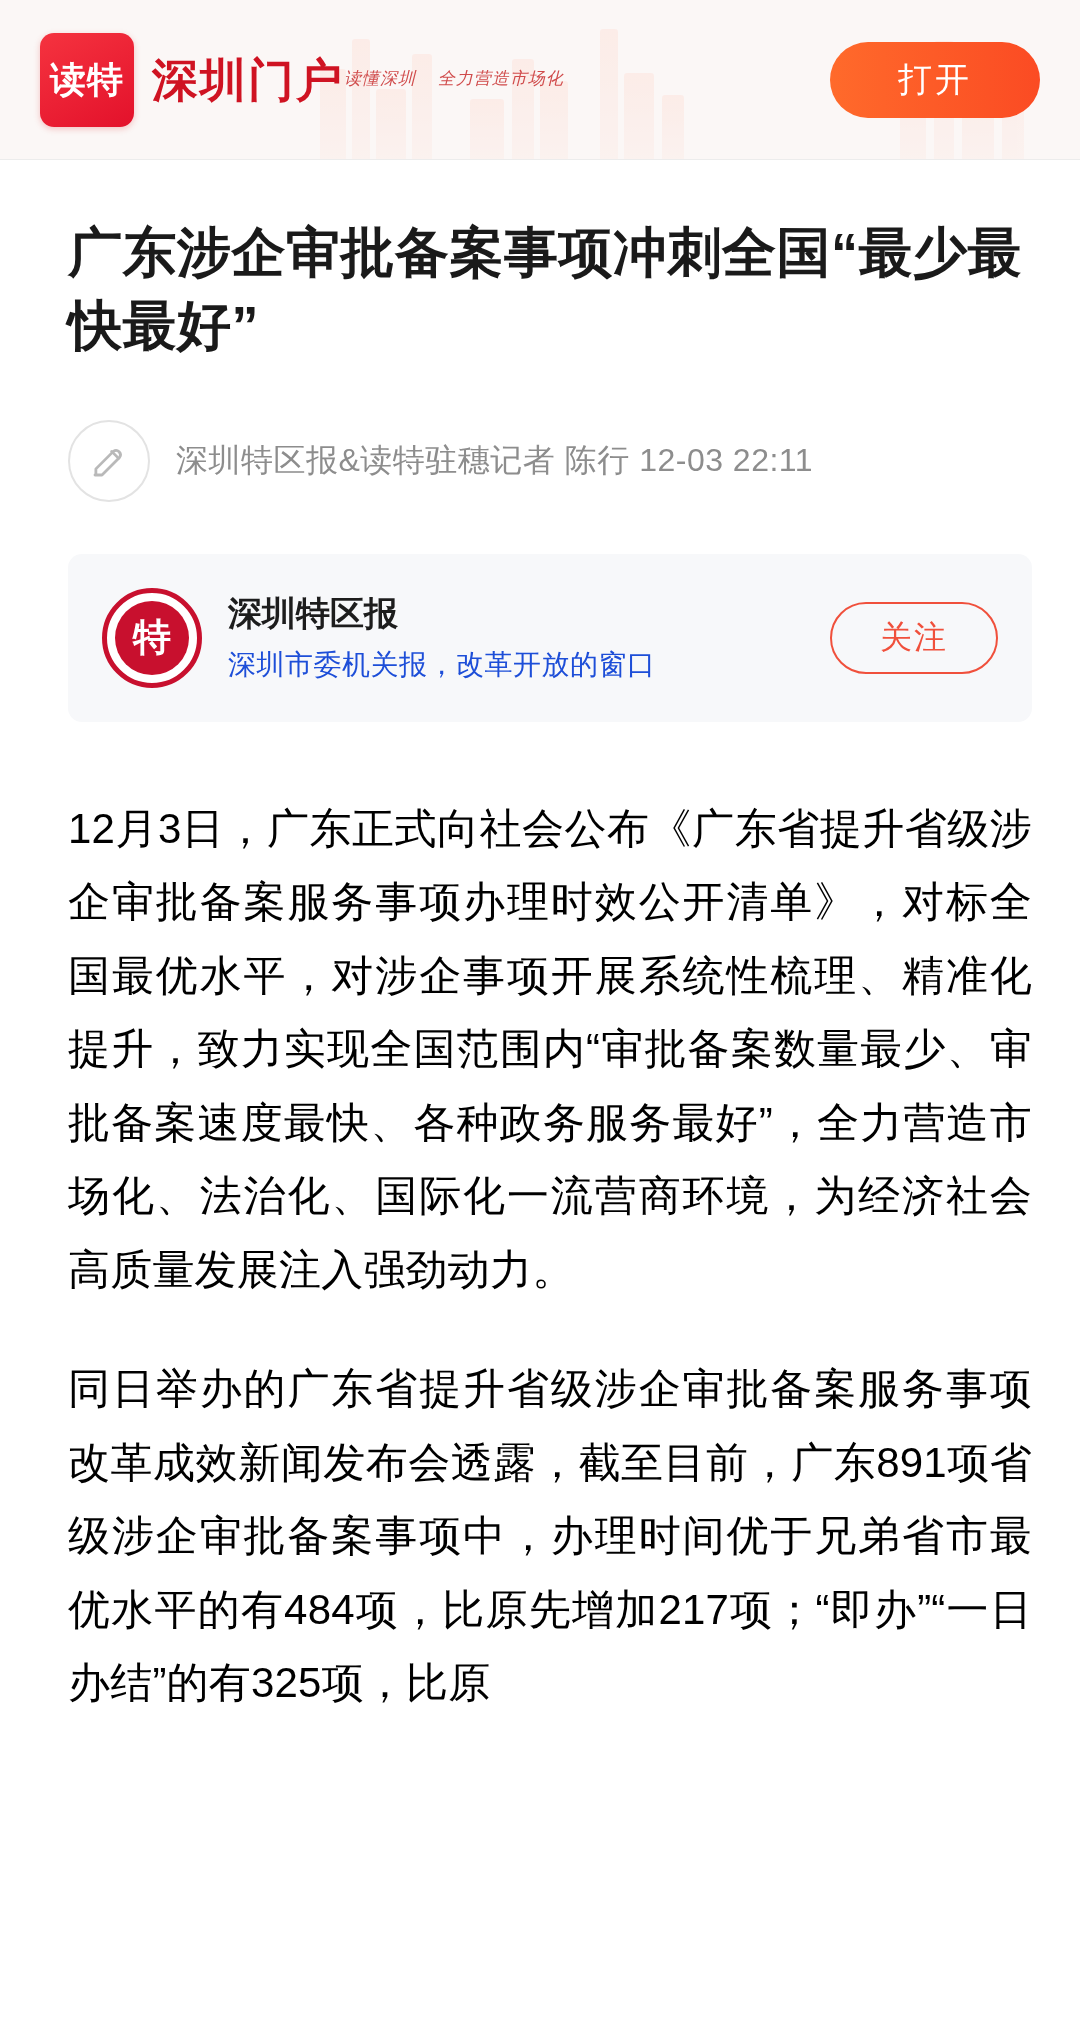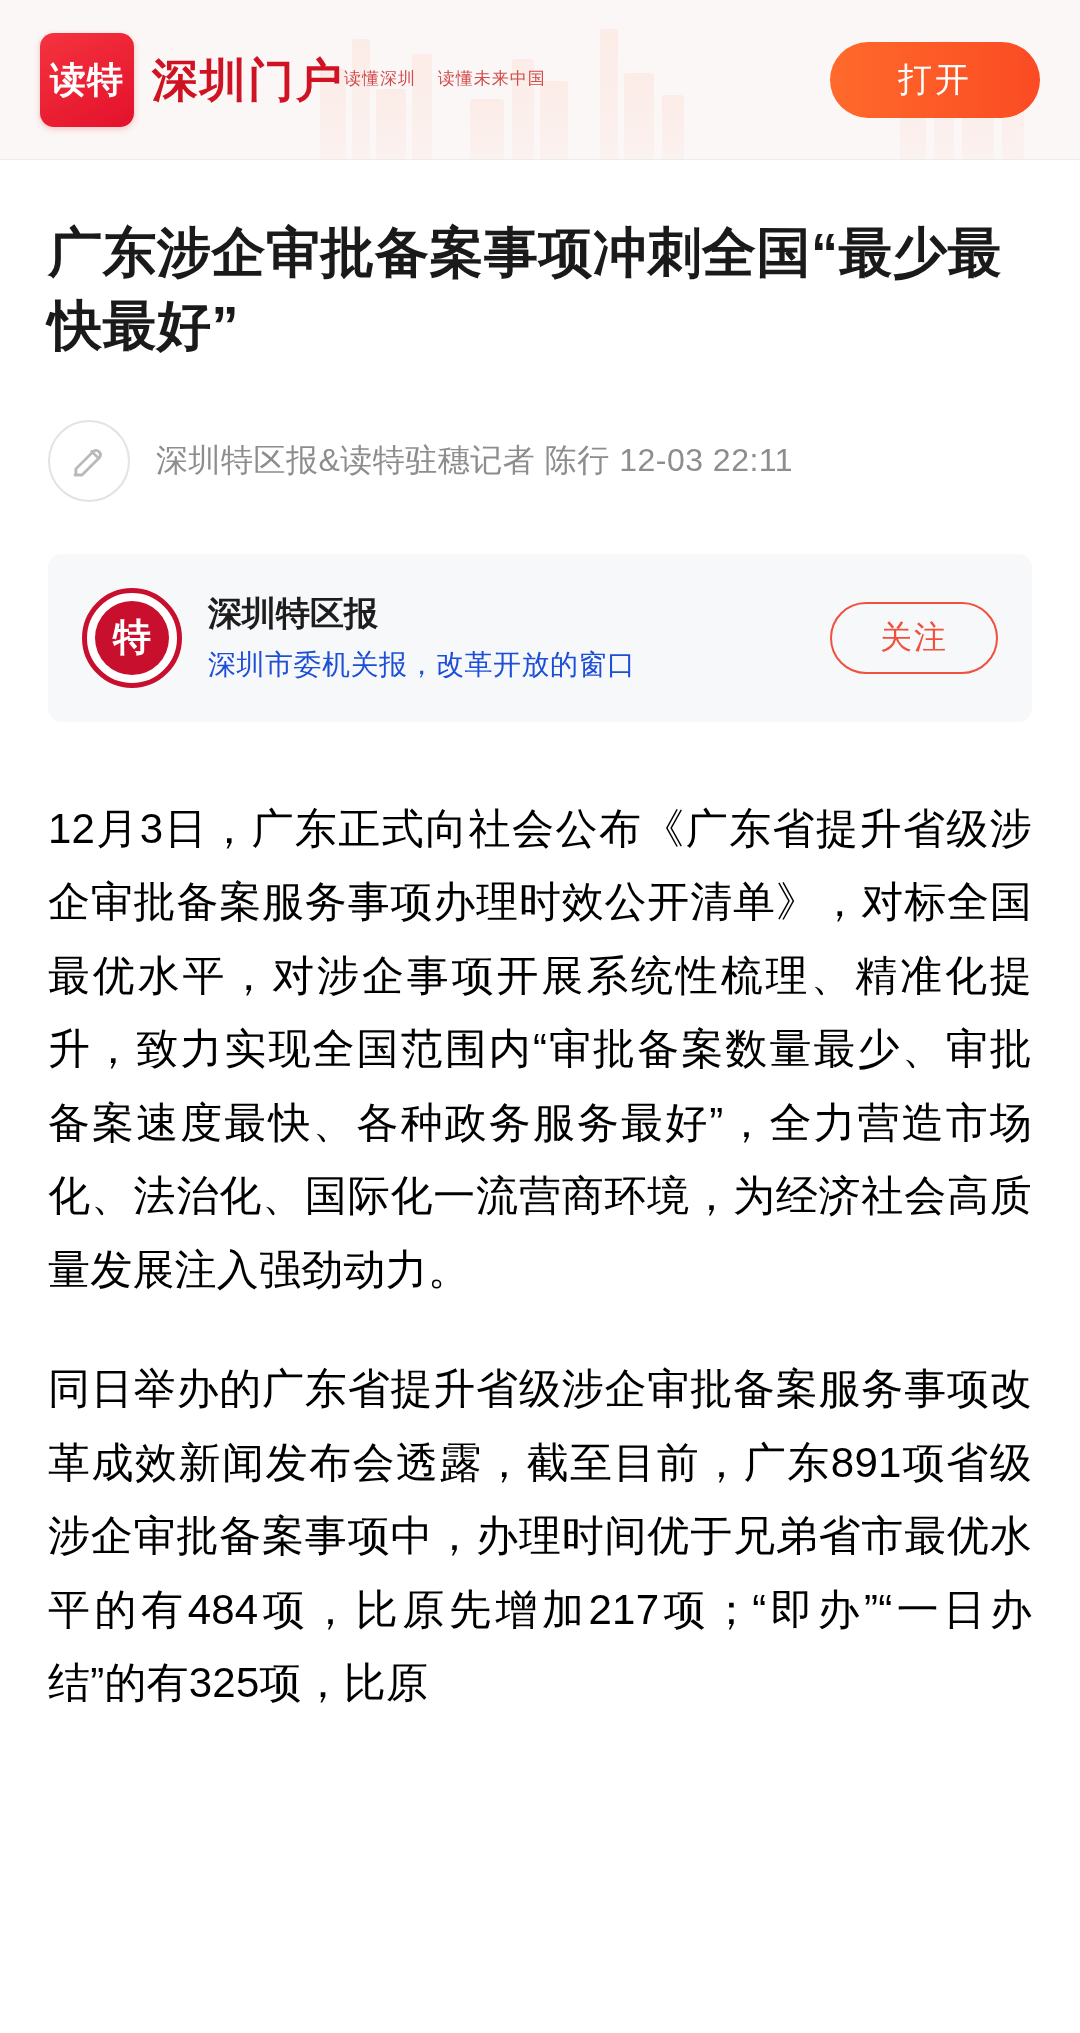--- a/index.html
+++ b/index.html
@@ -77,21 +77,21 @@
     color: #cf1322;
     letter-spacing: 2px;
     line-height: 1;
   }
   .logo-sub {
     margin-top: 10px;
     font-size: 17px;
     color: #d04b4b;
     letter-spacing: 1px;
   }
-  .logo-sub span { margin-right: 16px; }
+  .logo-sub span { margin-right: 16px; font-style: italic; }
 
   .open-btn {
     position: absolute;
     right: 40px;
     top: 50%;
     transform: translateY(-50%);
     width: 210px;
     height: 76px;
     border-radius: 38px;
     background: linear-gradient(90deg, #ff6a2b 0%, #fb4b23 100%);
@@ -102,21 +102,21 @@
     align-items: center;
     justify-content: center;
     border: none;
     cursor: pointer;
     z-index: 3;
     font-family: "Liberation Sans", sans-serif;
   }
 
   
   .article {
-    padding: 56px 48px 0 48px;
+    padding: 56px 48px 0 68px;
   }
   .headline {
     font-size: 54px;
     line-height: 1.35;
     font-weight: bold;
     color: #1a1a1a;
     margin: 0;
     letter-spacing: 0.5px;
   }
 
@@ -252,21 +252,21 @@
       <div class="bld" style="left:962px;width:32px;height:72px;"></div>
       <div class="bld" style="left:1002px;width:22px;height:104px;"></div>
     </div>
 
     <div class="brand">
       <div class="logo-mark">读特</div>
       <div class="logo-text">
         <div class="logo-title">深圳门户</div>
         <div class="logo-sub">
           <span>读懂深圳</span>
-          <span>读懂未来中国</span>
+          <span>全力营造市场化</span>
         </div>
       </div>
     </div>
 
     <button class="open-btn">打开</button>
   </div>
 
   <div class="article">
 
     <h1 class="headline">广东涉企审批备案事项冲刺全国“最少最快最好”</h1>

